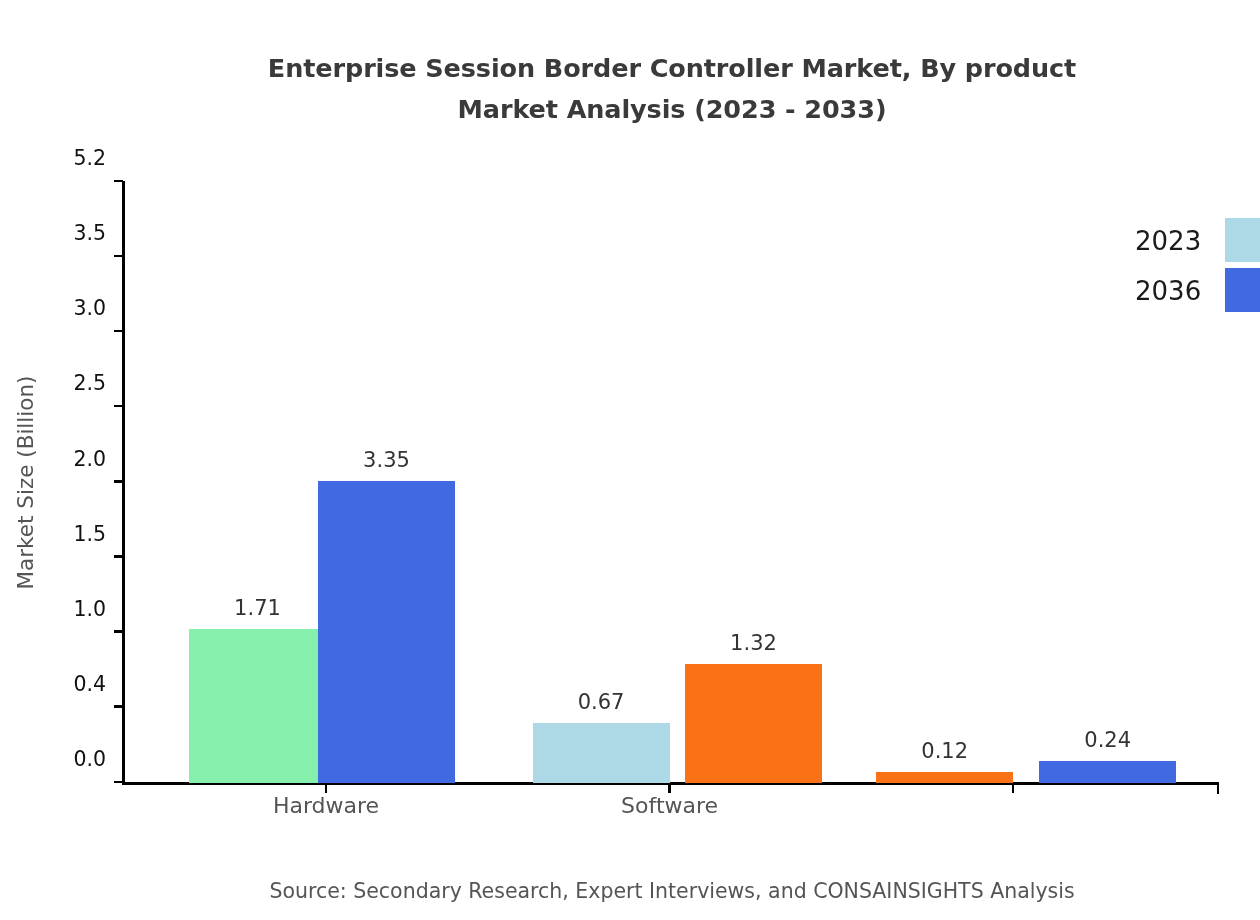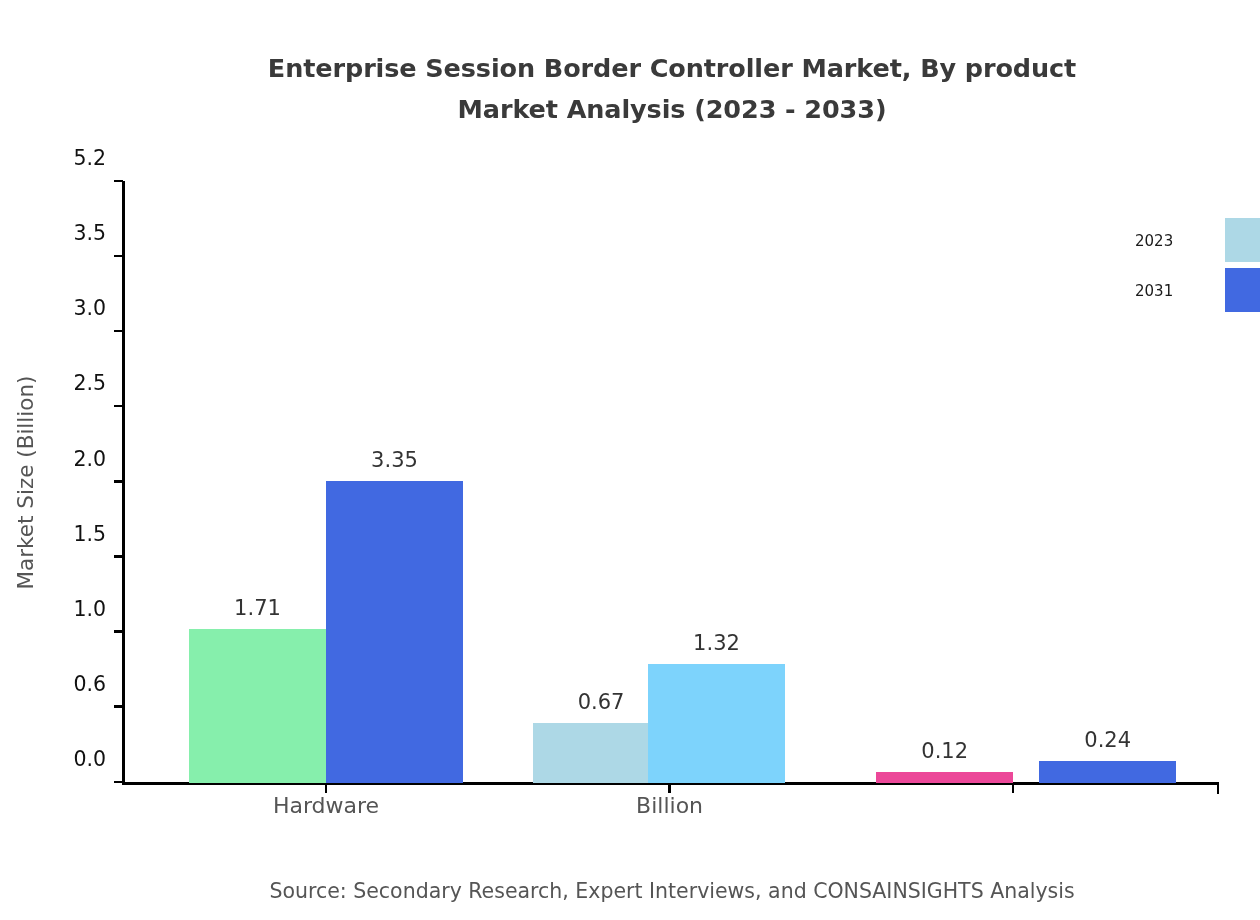--- a/index.html
+++ b/index.html
@@ -130,21 +130,21 @@
   }
   .legend-row {
     position: relative;
     height: 50px;
   }
   .legend-label {
     position: absolute;
     left: 0;
     top: 50%;
     transform: translateY(-50%);
-    font-size: 15px;
+    font-size: 26px;
     color: #1a1a1a;
     white-space: nowrap;
   }
   .legend-swatch {
     position: absolute;
     left: 90px;
     top: 2px;
     width: 52px;
     height: 44px;
   }
@@ -192,71 +192,71 @@
 
   <div class="spine-y"></div>
   <div class="spine-x"></div>
   <div class="xend-tick"></div>
 
   <div class="plot">
 
     <div class="ytick" style="bottom:0%"></div>
     <div class="ytick-label" style="bottom:0%">0.0</div>
     <div class="ytick" style="bottom:12.5%"></div>
-    <div class="ytick-label" style="bottom:12.5%">0.6</div>
+    <div class="ytick-label" style="bottom:12.5%">0.4</div>
     <div class="ytick" style="bottom:25%"></div>
     <div class="ytick-label" style="bottom:25%">1.0</div>
     <div class="ytick" style="bottom:37.5%"></div>
     <div class="ytick-label" style="bottom:37.5%">1.5</div>
     <div class="ytick" style="bottom:50%"></div>
     <div class="ytick-label" style="bottom:50%">2.0</div>
     <div class="ytick" style="bottom:62.5%"></div>
     <div class="ytick-label" style="bottom:62.5%">2.5</div>
     <div class="ytick" style="bottom:75%"></div>
     <div class="ytick-label" style="bottom:75%">3.0</div>
     <div class="ytick" style="bottom:87.5%"></div>
     <div class="ytick-label" style="bottom:87.5%">3.5</div>
     <div class="ytick" style="bottom:100%"></div>
     <div class="ytick-label" style="bottom:100%">5.2</div>
 
     <div class="xtick" style="left:202.8px"></div>
     <div class="xtick-label" style="left:204px">Hardware</div>
     <div class="xtick" style="left:546.4px"></div>
-    <div class="xtick-label" style="left:547.6px">Billion</div>
+    <div class="xtick-label" style="left:547.6px">Software</div>
     <div class="xtick" style="left:890px"></div>
 
     <div class="bar" style="left:67px; width:137px; height:25.65%; background:#86efac;">
       <span class="bar-label">1.71</span>
     </div>
-    <div class="bar" style="left:204px; width:137px; height:50.25%; background:#4169E1;">
+    <div class="bar" style="left:196px; width:137px; height:50.25%; background:#4169E1;">
       <span class="bar-label">3.35</span>
     </div>
 
     <div class="bar" style="left:410.6px; width:137px; height:10.05%; background:#ADD8E6;">
       <span class="bar-label">0.67</span>
     </div>
-    <div class="bar" style="left:526px; width:137px; height:19.8%; background:#7dd3fc;">
+    <div class="bar" style="left:563px; width:137px; height:19.8%; background:#f97316;">
       <span class="bar-label">1.32</span>
     </div>
 
-    <div class="bar" style="left:754.2px; width:137px; height:1.8%; background:#ec4899;">
+    <div class="bar" style="left:754.2px; width:137px; height:1.8%; background:#f97316;">
       <span class="bar-label">0.12</span>
     </div>
     <div class="bar" style="left:891.2px; width:137px; height:3.6%; background:#4169E1;margin-left:26px;">
       <span class="bar-label">0.24</span>
     </div>
 
   </div>
 
   <div class="legend">
     <div class="legend-row">
       <span class="legend-label">2023</span>
       <span class="legend-swatch" style="background:#ADD8E6;"></span>
     </div>
     <div class="legend-row">
-      <span class="legend-label">2031</span>
+      <span class="legend-label">2036</span>
       <span class="legend-swatch" style="background:#4169E1;"></span>
     </div>
   </div>
 
   <div class="source">Source: Secondary Research, Expert Interviews, and CONSAINSIGHTS Analysis</div>
 
 </div>
 
 </body></html>

